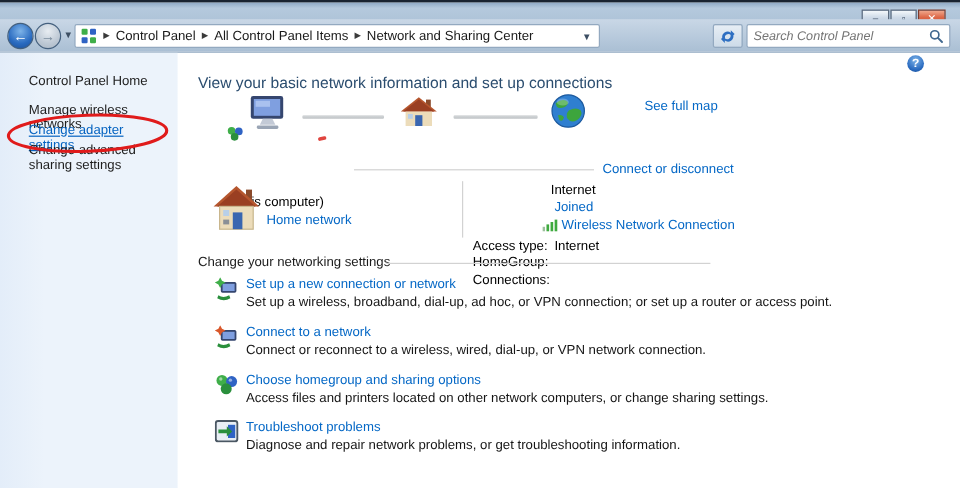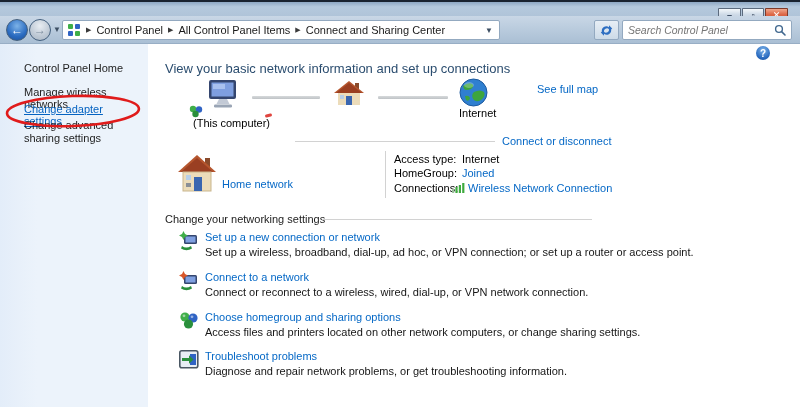--- a/index.html
+++ b/index.html
@@ -47,21 +47,21 @@
     color:#8b8b8b;font-family:"Liberation Sans",sans-serif;background:transparent;padding:0;}
   
   .sidebar{left:0;top:44px;width:148px;height:363px;
     background:linear-gradient(90deg,#e3edf9,#ecf3fb 25%,#ecf3fb);}
   .side-item{left:24px;width:118px;font-size:11px;color:#1e1e1e;cursor:default;}
   .side-link{color:#0563c1;text-decoration:underline;}
   .helpbtn{left:756px;top:46px;width:14px;height:14px;border-radius:50%;
     background:radial-gradient(circle at 50% 30%,#7db3e8,#2a6bc0 65%,#174a91);
     color:#fff;font-size:10px;font-weight:bold;display:flex;align-items:center;justify-content:center;}
   .heading{left:165px;top:61px;width:450px;font-size:13px;color:#2b4d6f;}
-  .label11{font-size:11px;color:#000;}
+  .label11{font-size:11px;color:#000;margin-top:46px;}
   .link{font-size:11px;color:#0568c6;cursor:pointer;}
   .mapline{height:3px;background:linear-gradient(#d6d9db,#bfc3c6);border-radius:1px;}
   .sect-label{font-size:11px;color:#1c1c1c;}
   .rule{height:1px;background:#d2d2d2;}
   .vrule{width:1px;background:#d2d2d2;}
   .item-title{font-size:11px;color:#0568c6;cursor:pointer;}
   .item-desc{font-size:11px;color:#161616;}
   .annot{pointer-events:none;}
 </style>
 </head>
@@ -94,21 +94,21 @@
       <rect x="1" y="1" width="5" height="5" rx="1" fill="#3fae49"></rect>
       <rect x="8" y="1" width="5" height="5" rx="1" fill="#2f63c4"></rect>
       <rect x="1" y="8" width="5" height="5" rx="1" fill="#2f63c4"></rect>
       <rect x="8" y="8" width="5" height="5" rx="1" fill="#3fae49"></rect>
     </svg>
     <span class="sep">▶</span>
     <span class="crumb">Control Panel</span>
     <span class="sep">▶</span>
     <span class="crumb">All Control Panel Items</span>
     <span class="sep">▶</span>
-    <span class="crumb">Connect and Sharing Center</span>
+    <span class="crumb">Network and Sharing Center</span>
     <span class="bar-drop">▼</span>
   </div>
 
   <div class="abs refreshbtn">
     <svg width="13" height="13" viewBox="0 0 13 13">
       <path d="M2 8 A4.5 4.5 0 0 1 9 3.2 L9 1.2 L12.2 4.4 L9 7.4 L9 5.2 A3 3 0 0 0 4 8 Z" fill="#2e6fc2"></path>
       <path d="M11 5 A4.5 4.5 0 0 1 4 9.8 L4 11.8 L0.8 8.6 L4 5.6 L4 7.8 A3 3 0 0 0 9 5 Z" fill="#2e6fc2"></path>
     </svg>
   </div>
 

